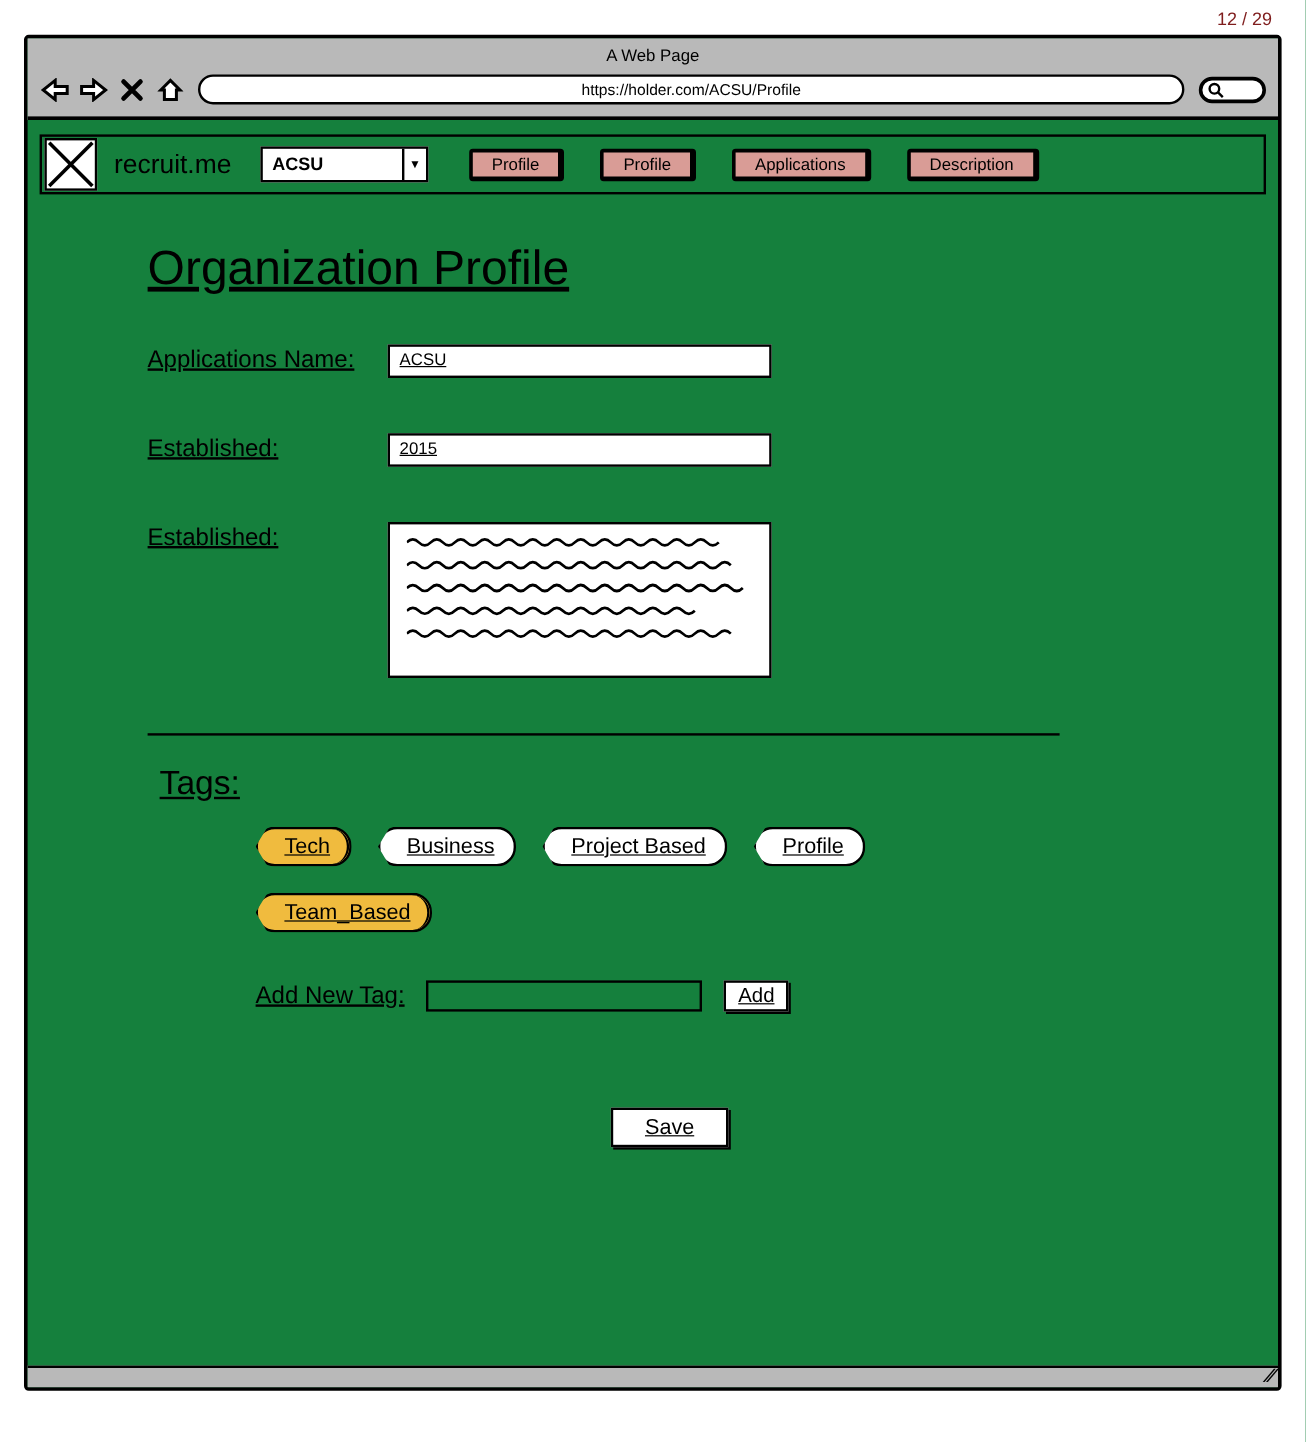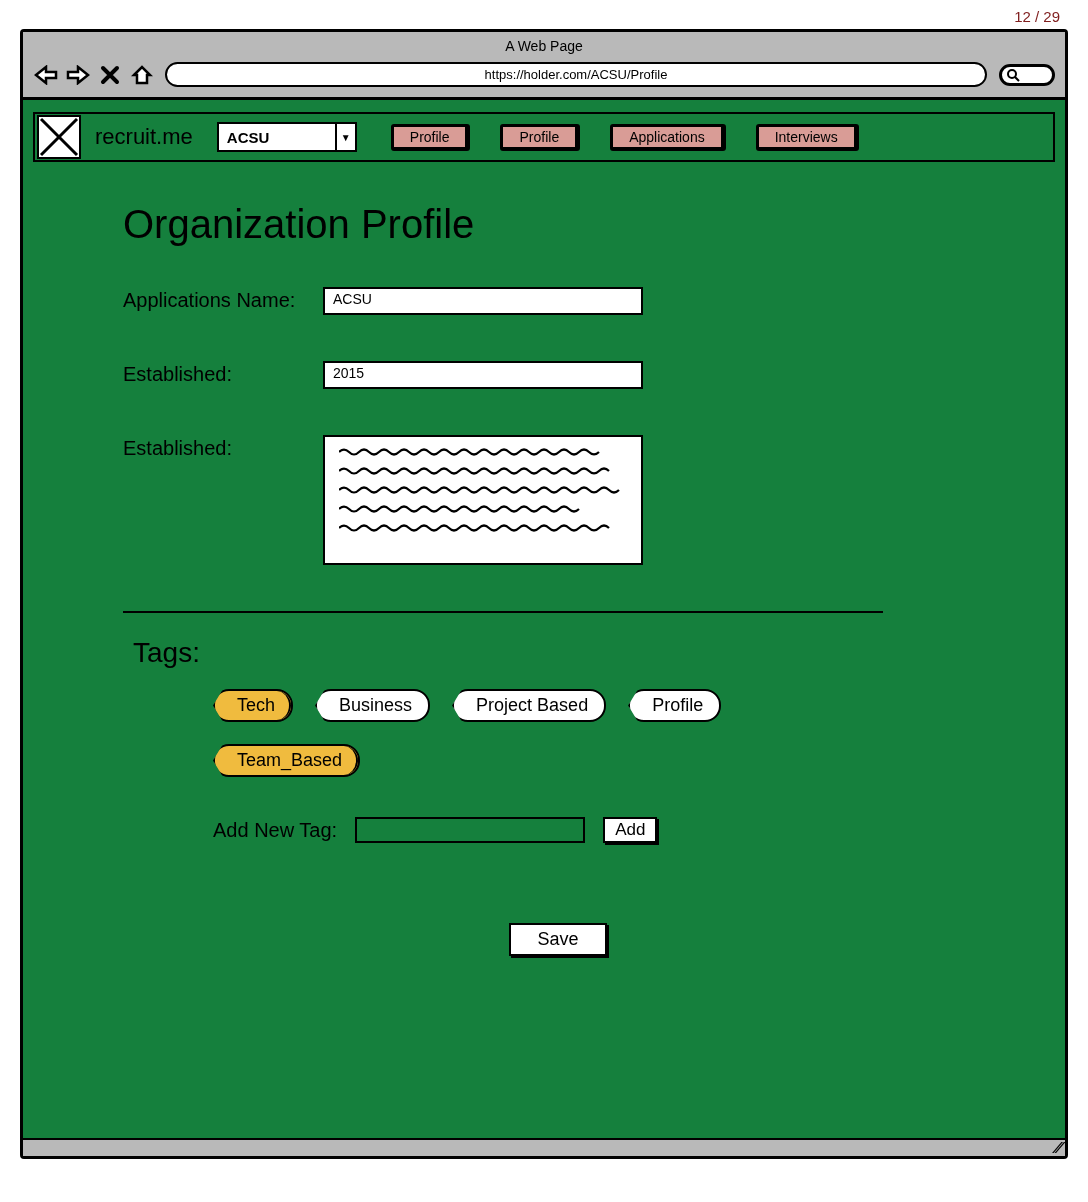--- a/index.html
+++ b/index.html
@@ -132,20 +132,21 @@
     border: 3px solid #000;
     border-right-width: 5px;
     border-bottom-width: 4px;
     border-radius: 3px;
     padding: 2px 16px;
     font-size: 14px;
     font-family: Arial, sans-serif;
   }
   .main {
     padding: 30px 72px 0 100px;
+    text-decoration: underline;
   }
   .page-title {
     font-size: 40px;
     font-weight: 500;
     font-family: Arial, sans-serif;
     margin: 10px 0 40px 0;
   }
   .field-row {
     display: flex;
     align-items: flex-start;
@@ -321,21 +322,21 @@
       </div>
       <span class="brand">recruit.me</span>
       <div class="org-select">
         <span>ACSU</span>
         <span class="arrow-box">▼</span>
       </div>
       <div class="nav-tabs">
         <div class="nav-tab">Profile</div>
         <div class="nav-tab">Profile</div>
         <div class="nav-tab">Applications</div>
-        <div class="nav-tab">Interviews</div>
+        <div class="nav-tab">Description</div>
       </div>
     </div>
 
     <div class="main">
       <div class="page-title">Organization Profile</div>
 
       <div class="field-row">
         <div class="field-label">Applications Name:</div>
         <div class="text-input">ACSU</div>
       </div>

